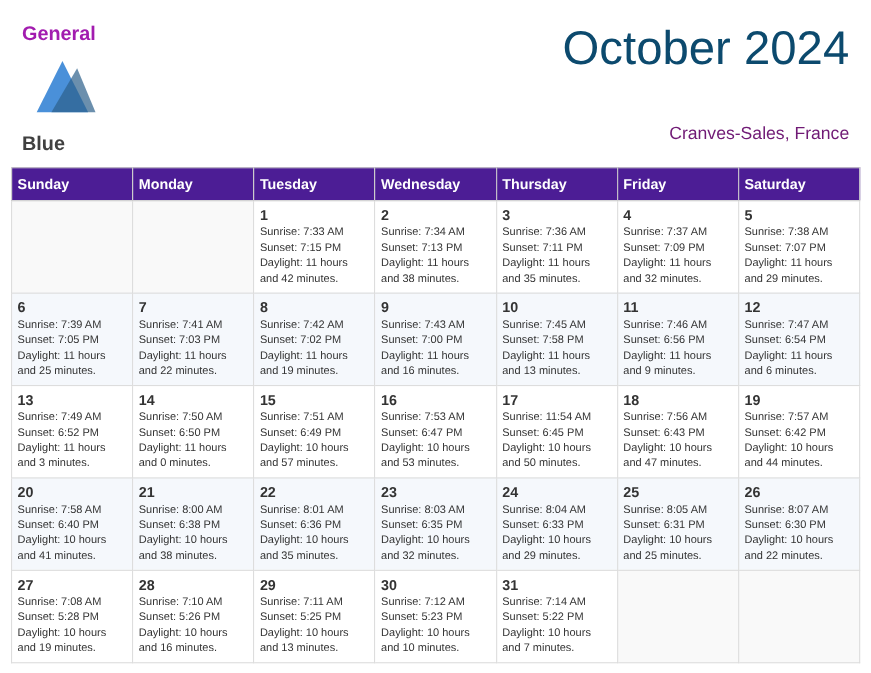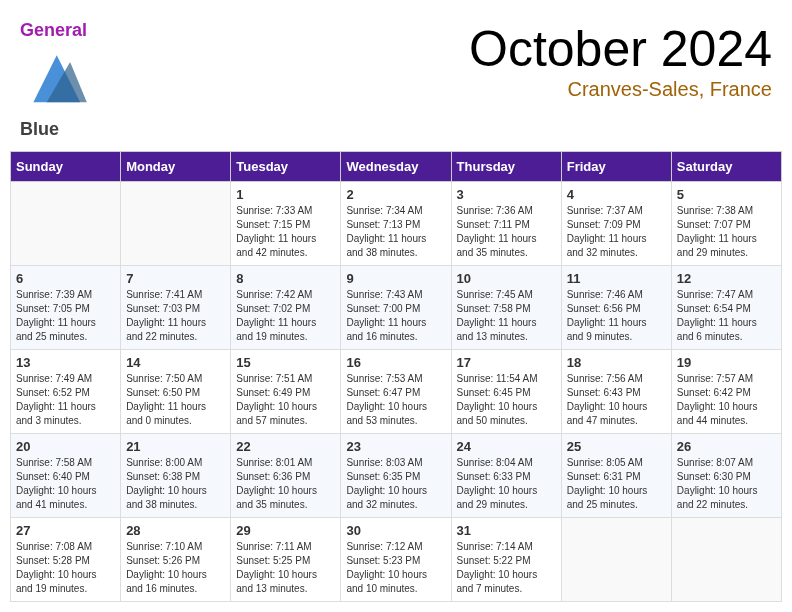--- a/index.html
+++ b/index.html
@@ -34,27 +34,28 @@
     }
     .logo-icon {
       width: 22px;
       height: 22px;
       margin-left: 2px;
     }
     .title-block {
       text-align: right;
     }
     .month-title {
-      font-size: 50px;
-      color: #000000;
+      font-size: 43px;
+      color: #0c4a6e;
       font-weight: 300;
     }
     .location-title {
-      font-size: 20px;
-      color: #a16207;
+      font-size: 16px;
+      color: #701a75;
+      margin-top: 44px;
     }
     .calendar {
       width: 100%;
       border-collapse: collapse;
       margin-top: 5px;
     }
     .calendar th {
       background-color: #4c1d95;
       color: #fff;
       font-size: 13px;

